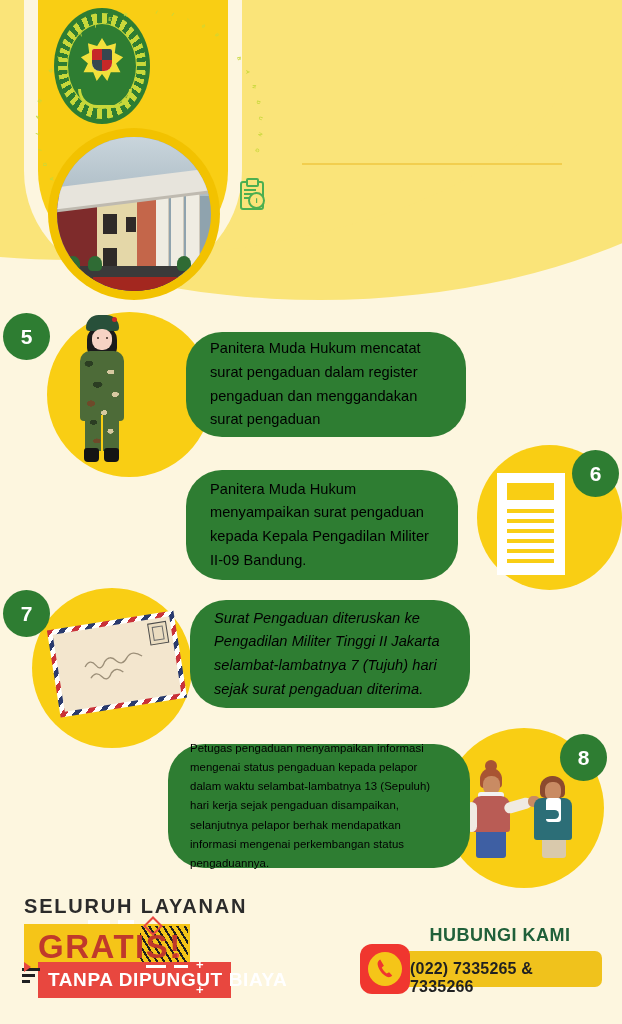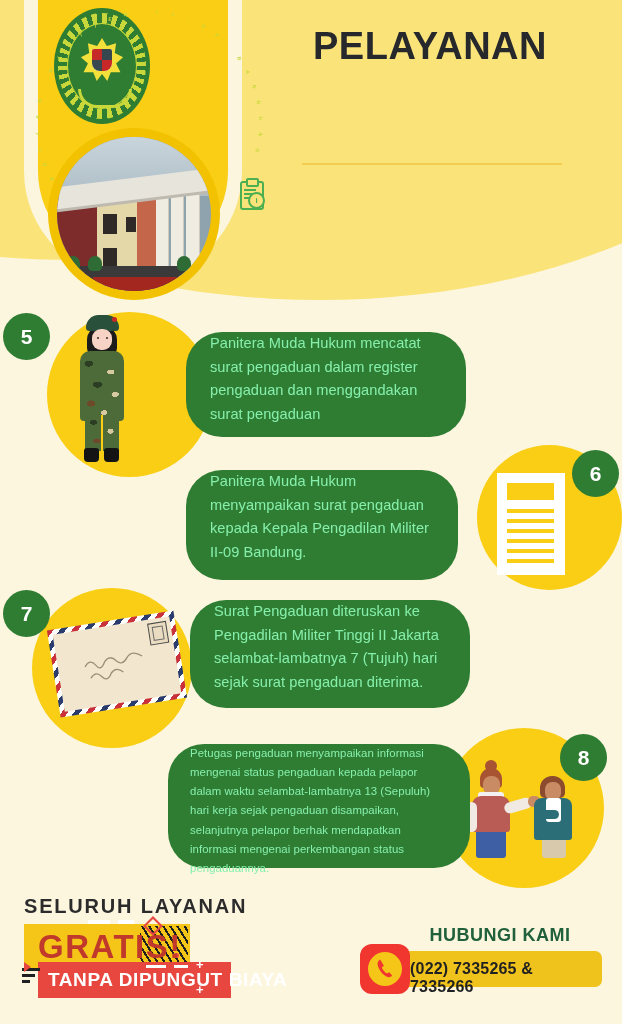--- a/index.html
+++ b/index.html
@@ -96,22 +96,22 @@
   .h-tag{font-size:15.5px;font-weight:bold;color:#26282B;letter-spacing:.4px;white-space:nowrap;}
 
   
   .step{position:absolute;}
   .ycircle{position:absolute;border-radius:50%;background:#F9CE14;}
   .badge{
     position:absolute;border-radius:50%;background:#2E7D32;color:#fff;
     display:flex;align-items:center;justify-content:center;font-size:21px;font-weight:bold;
   }
   .gbox{
-    position:absolute;background:#2E7D32;color:#86efac;border-radius:36px;
-    box-sizing:border-box;display:flex;align-items:flex-start;
+    position:absolute;background:#2E7D32;color:#000000;border-radius:36px;
+    box-sizing:border-box;display:flex;align-items:center;
   }
   .gbox p{margin:0;font-size:14.6px;line-height:1.62;letter-spacing:.05px;}
   .gbox.small p{font-size:11.4px;line-height:1.68;}
 
   
   .soldier{position:absolute;left:66px;top:315px;width:72px;height:148px;}
   .sol-beret{position:absolute;left:20px;top:0;width:33px;height:16px;background:#28503A;border-radius:14px 14px 4px 4px;}
   .sol-beret:after{content:"";position:absolute;right:2px;top:2px;width:5px;height:5px;background:#C62828;border-radius:50%;}
   .sol-hood{position:absolute;left:21px;top:11px;width:30px;height:30px;background:#1B1B1B;border-radius:14px 14px 8px 8px;}
   .sol-face2{position:absolute;left:26px;top:14px;width:20px;height:21px;background:#F6D3C4;border-radius:9px;}
@@ -266,21 +266,20 @@
       <div class="ph-win" style="left:30%;top:72%;width:9%;height:12%"></div>
       <div class="ph-win" style="left:45%;top:52%;width:6%;height:10%"></div>
       <div class="ph-ground"></div>
       <div class="ph-carpet"></div>
       <div class="ph-bush" style="left:6%"></div>
       <div class="ph-bush" style="left:20%"></div>
       <div class="ph-bush" style="left:78%"></div>
     </div>
 
     <div class="h-title">
-      <div>PELAYANAN</div>
     </div>
     <div class="h-rule"></div>
 
     <div class="h-tag-row">
       <div class="clipboard">
         <div class="cb-body"></div>
         <div class="cb-clip"></div>
         <div class="cb-line" style="top:11px;width:12px"></div>
         <div class="cb-line" style="top:15px;width:12px"></div>
         <div class="cb-line" style="top:19px;width:8px"></div>
@@ -331,21 +330,21 @@
     <div class="badge" style="left:3px;top:590px;width:47px;height:47px;">7</div>
     <div class="env">
       <div class="env-border"></div>
       <div class="env-face"></div>
       <div class="env-stamp"></div>
       <svg class="env-scribble" viewBox="0 0 62 26">
         <path d="M2 8 q6 -8 11 0 q4 7 9 -2 q6 -7 12 1 q5 6 11 -2 q6 -7 15 1" fill="none" stroke="#9C8F78" stroke-width="1.3"></path>
         <path d="M6 20 q6 -7 11 0 q5 7 10 -2 q6 -6 12 1" fill="none" stroke="#9C8F78" stroke-width="1.3"></path>
       </svg>
     </div>
-    <div class="gbox" style="left:190px;top:600px;width:280px;height:108px;padding:0 24px;">
+    <div class="gbox" style="left:190px;top:600px;width:280px;height:108px;padding:0 24px;font-style:italic;">
       <p>Surat Pengaduan diteruskan ke Pengadilan Militer Tinggi II Jakarta selambat-lambatnya 7 (Tujuh) hari sejak surat pengaduan diterima.</p>
     </div>
   </div>
 
   <div class="step">
     <div class="ycircle" style="left:444px;top:728px;width:160px;height:160px;"></div>
     <div class="badge" style="left:560px;top:734px;width:47px;height:47px;">8</div>
     <div class="people">
       <div class="p1-bun"></div>
         <div class="p1-hair"></div>

